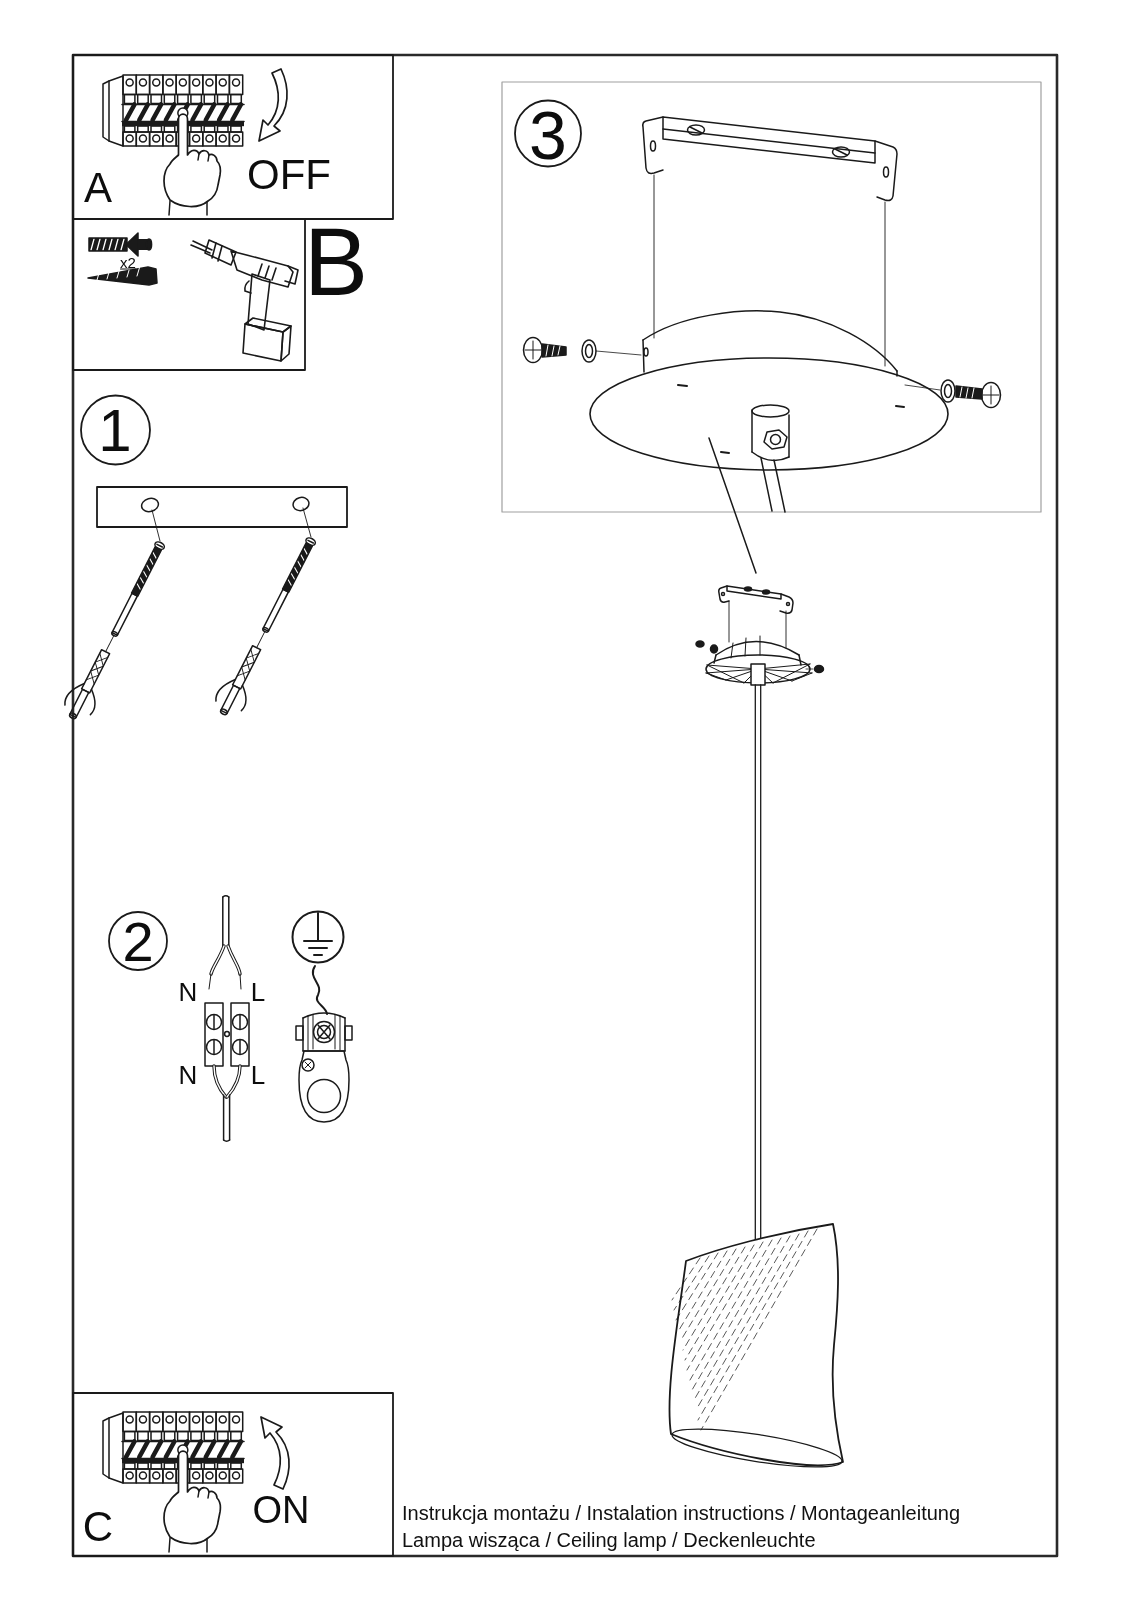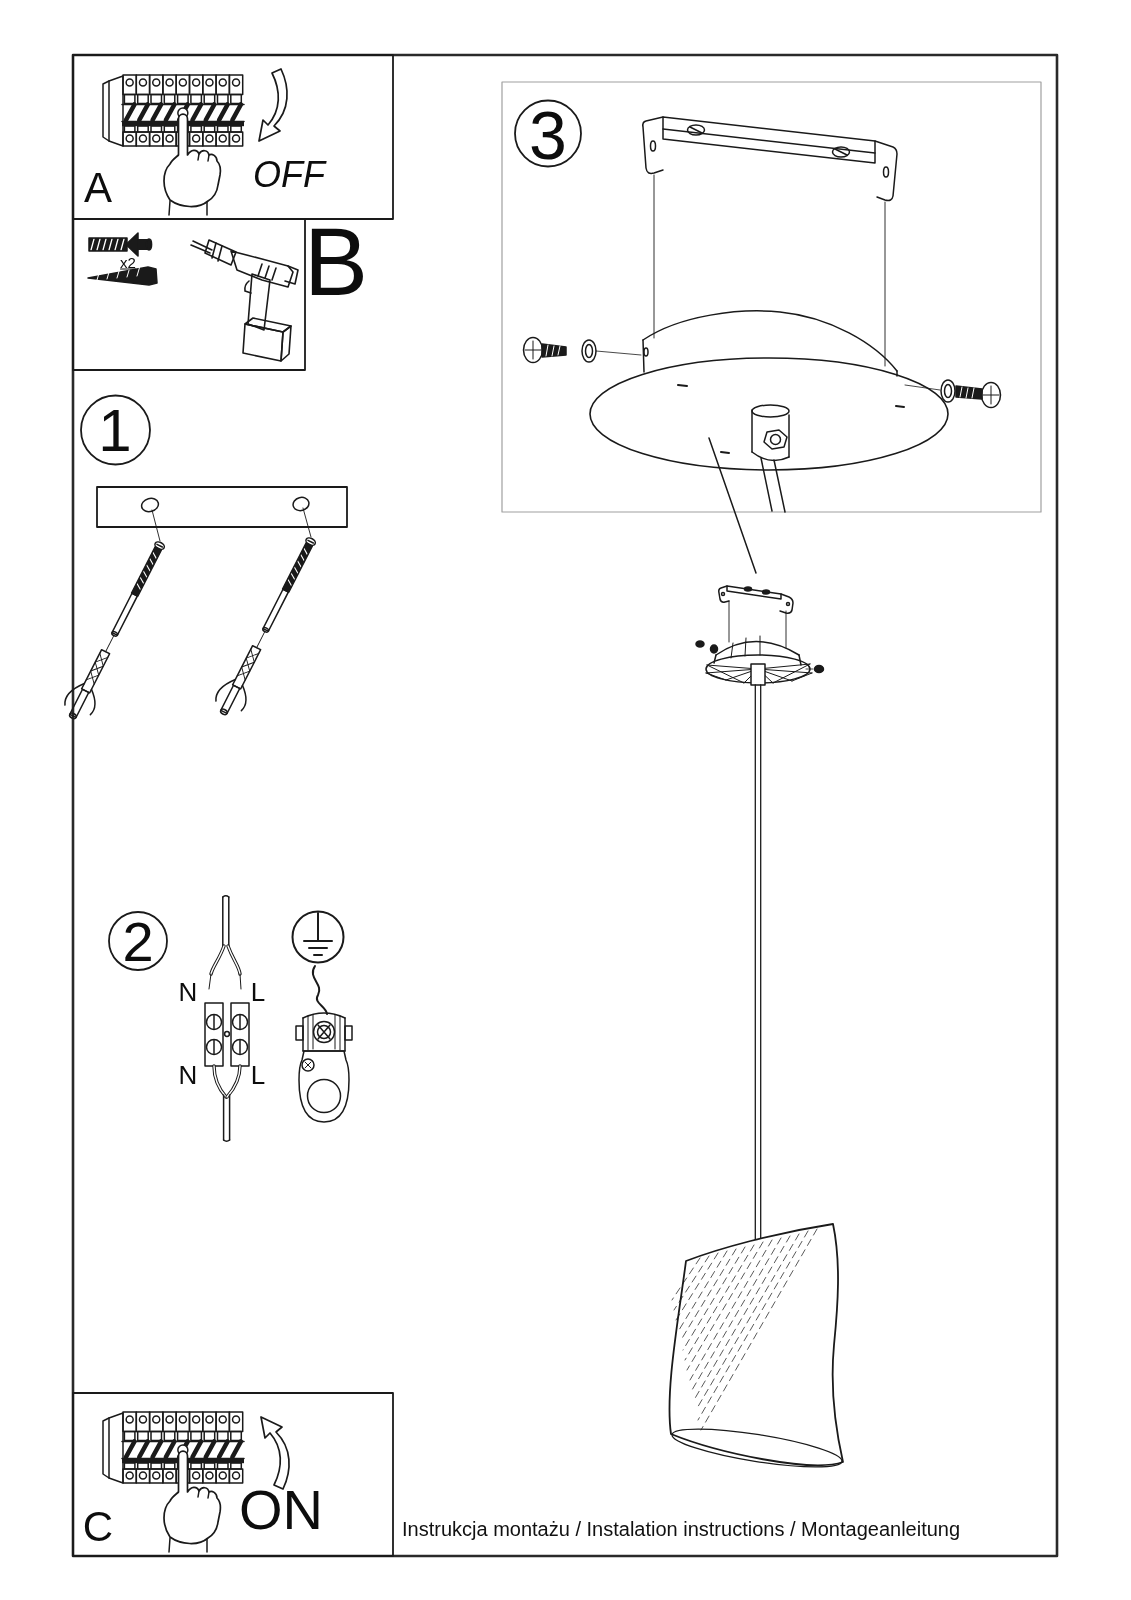--- a/index.html
+++ b/index.html
@@ -1,21 +1,21 @@
 <!DOCTYPE html>
 <html><head>
 <meta charset="utf-8">
 <style>
   html,body{margin:0;padding:0;background:#ffffff;}
   .page{position:relative;width:1131px;height:1600px;background:#ffffff;overflow:hidden;
         font-family:"Liberation Sans",sans-serif;color:#0d0d0d;}
   .art{position:absolute;left:0;top:0;}
   .lbl{position:absolute;line-height:1;color:#0d0d0d;white-space:nowrap;}
   .ctr{transform:translate(-50%,-50%);}
-  .footer{position:absolute;left:402px;top:1500px;font-size:20px;line-height:27px;color:#111;margin-top:16px;}
+  .footer{position:absolute;left:402px;top:1500px;font-size:20px;line-height:27px;color:#111;}
 </style>
 </head>
 <body>
 
 <div class="page">
 
 <svg class="art" width="1131" height="1600" viewBox="0 0 1131 1600" fill="none" stroke="#1a1a1a" stroke-width="1.5" stroke-linecap="round" stroke-linejoin="round">
 
   <defs>
 
@@ -298,33 +298,34 @@
     </g>
   </g>
 
   <g>
     <use href="#breaker-hand" transform="translate(123,1412)"></use>
     <path fill="#fff" stroke-width="1.7" d="M283,1489 C292,1470 292,1448 276,1432 L282,1427 L261,1417 L265,1438 L270,1433 C283,1448 283,1467 274,1485 Z"></path>
   </g>
 </svg>
 
 <div class="lbl ctr" style="left:98px;top:188px;font-size:42px;">A</div>
-<div class="lbl ctr" style="left:289px;top:175px;font-size:36px;font-style:italic;">OFF</div>
+<div class="lbl ctr" style="left:289px;top:175px;font-size:42px;">OFF</div>
 <div class="lbl ctr" style="left:336px;top:262px;font-size:96px;">B</div>
 <div class="lbl ctr" style="left:128px;top:262px;font-size:15px;text-decoration:underline;">x2</div>
 
 <div class="lbl ctr" style="left:115px;top:431px;font-size:60px;">1</div>
 <div class="lbl ctr" style="left:138px;top:942px;font-size:56px;">2</div>
 <div class="lbl ctr" style="left:548px;top:135px;font-size:68px;">3</div>
 
 <div class="lbl ctr" style="left:188px;top:992px;font-size:26px;">N</div>
 <div class="lbl ctr" style="left:258px;top:992px;font-size:26px;">L</div>
 <div class="lbl ctr" style="left:188px;top:1075px;font-size:26px;">N</div>
 <div class="lbl ctr" style="left:258px;top:1075px;font-size:26px;">L</div>
 
 <div class="lbl ctr" style="left:98px;top:1527px;font-size:42px;">C</div>
-<div class="lbl ctr" style="left:281px;top:1510px;font-size:56px;">ON</div>
+<div class="lbl ctr" style="left:281px;top:1510px;font-size:38px;">ON</div>
 
 <div class="footer">
   <div>Instrukcja montażu / Instalation instructions / Montageanleitung</div>
+  <div>Lampa wisząca / Ceiling lamp / Deckenleuchte</div>
 </div>
 
 </div>
 
 </body></html>

